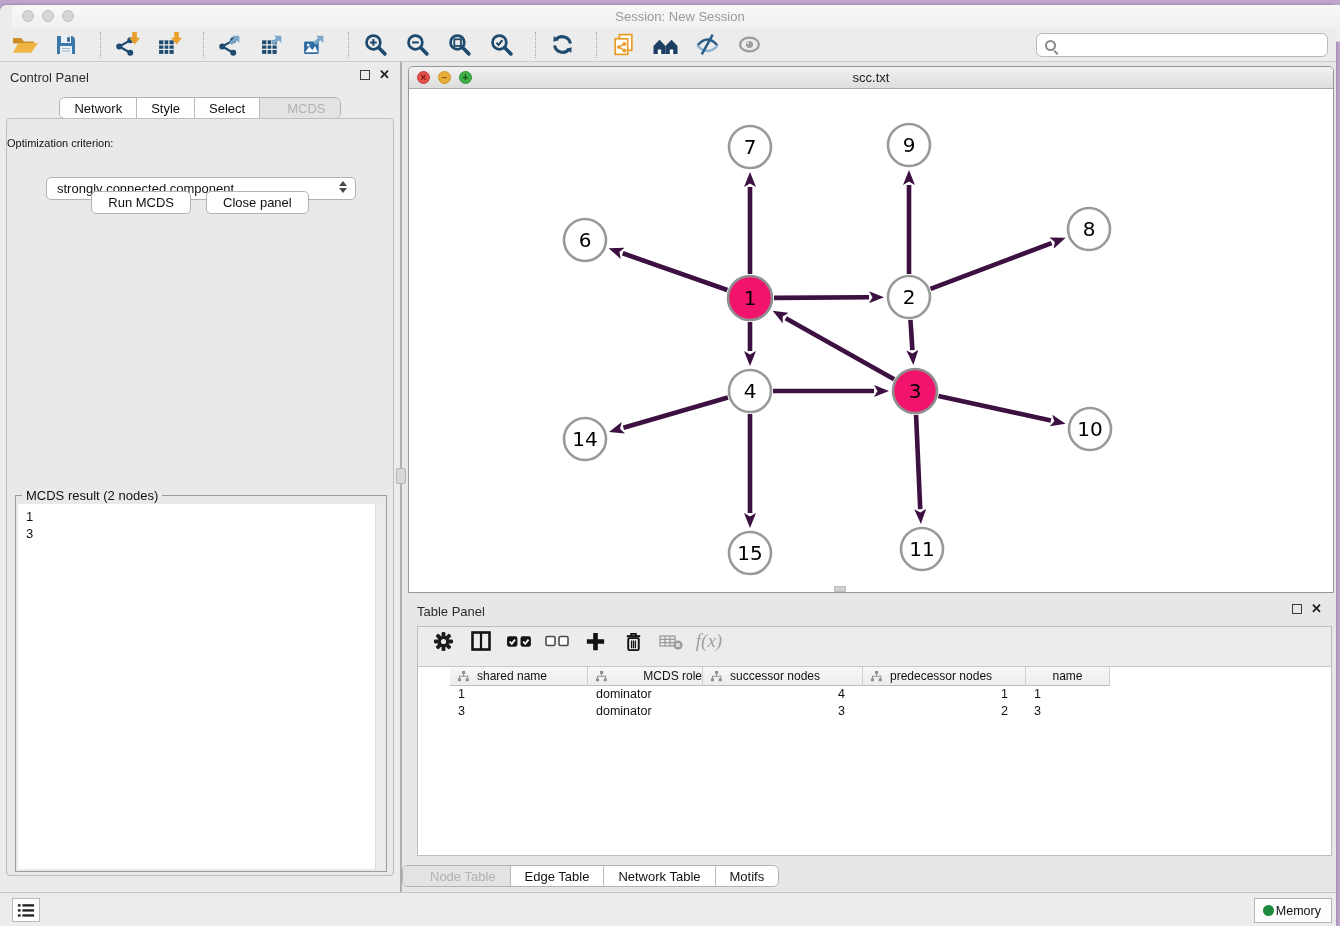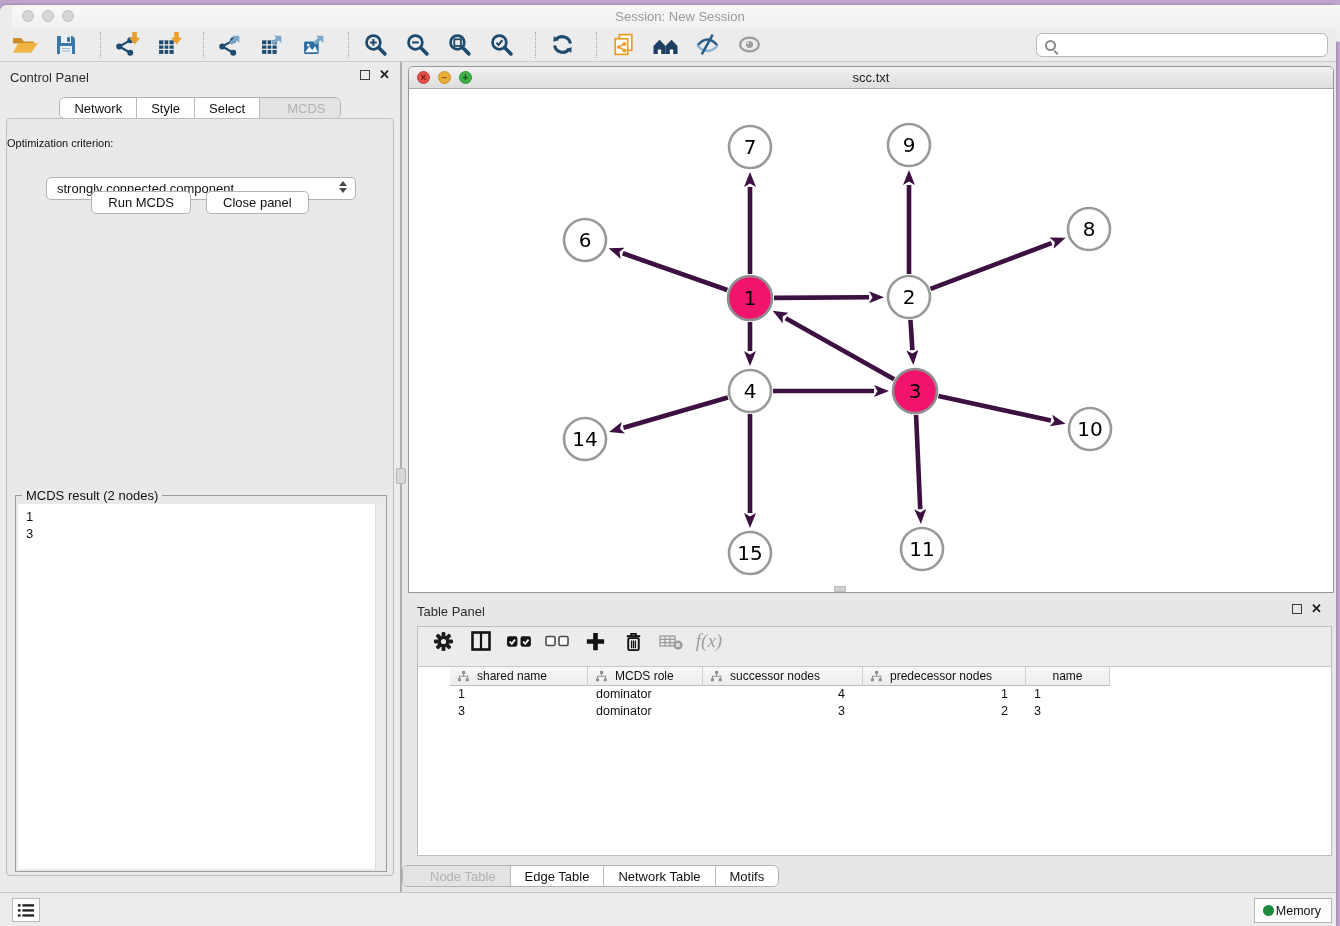--- a/index.html
+++ b/index.html
@@ -488,21 +488,21 @@
               <svg class="tree-ic" viewBox="0 0 13 12" width="13" height="11">
                 <g fill="#8f8f8f">
                   <rect x="4.9" y="0" width="3.4" height="3.2"></rect>
                   <rect x="0.4" y="8" width="3.4" height="3.2"></rect>
                   <rect x="8.9" y="8" width="3.4" height="3.2"></rect>
                 </g>
                 <path d="M6.6 3.2v2.6M2.1 8V5.8h9V8" fill="none" stroke="#8f8f8f" stroke-width="1.1"></path>
               </svg>
               <span>shared name</span>
             </div>
-            <div class="th-cell" style="width: 115px;">
+            <div class="th-cell" style="width: 115px; justify-content: space-between;">
               <svg class="tree-ic" viewBox="0 0 13 12" width="13" height="11">
                 <g fill="#8f8f8f">
                   <rect x="4.9" y="0" width="3.4" height="3.2"></rect>
                   <rect x="0.4" y="8" width="3.4" height="3.2"></rect>
                   <rect x="8.9" y="8" width="3.4" height="3.2"></rect>
                 </g>
                 <path d="M6.6 3.2v2.6M2.1 8V5.8h9V8" fill="none" stroke="#8f8f8f" stroke-width="1.1"></path>
               </svg>
               <span>MCDS role</span>
             </div>

